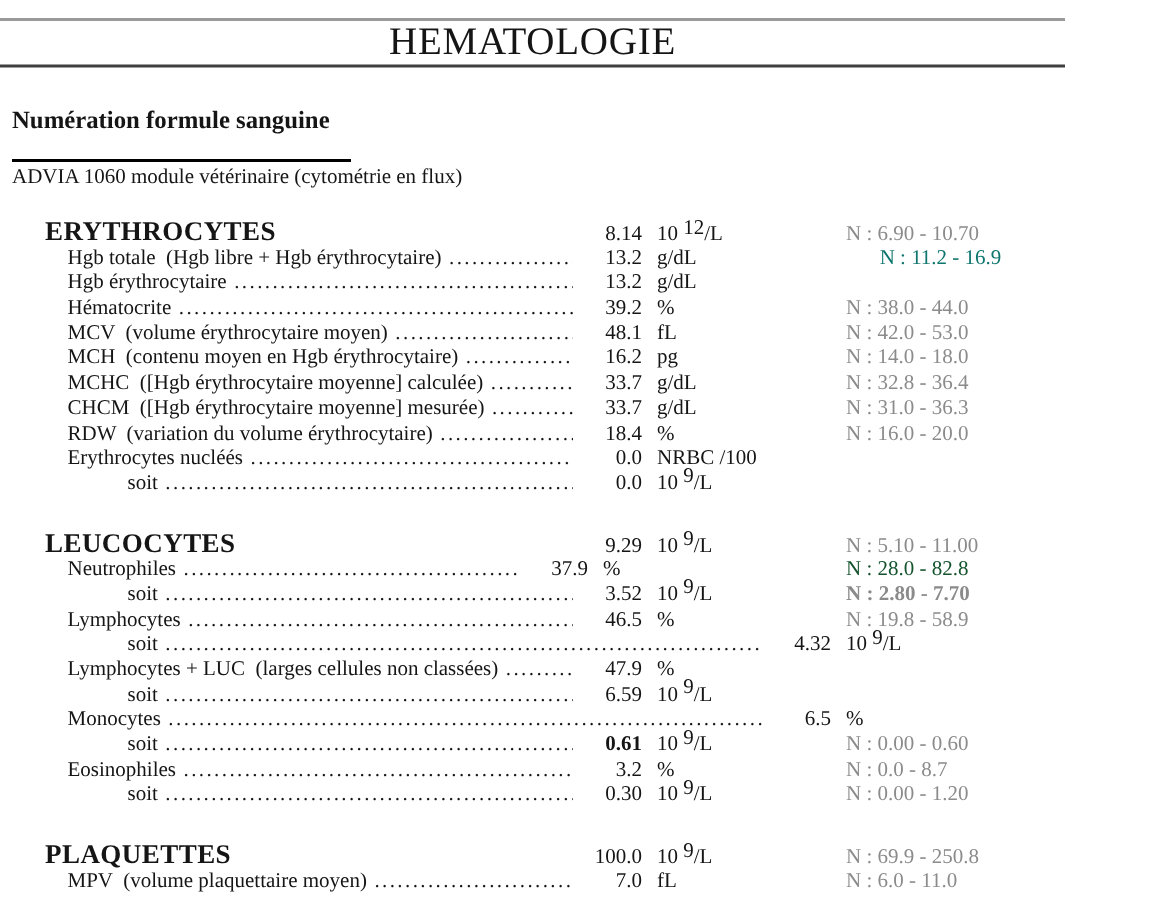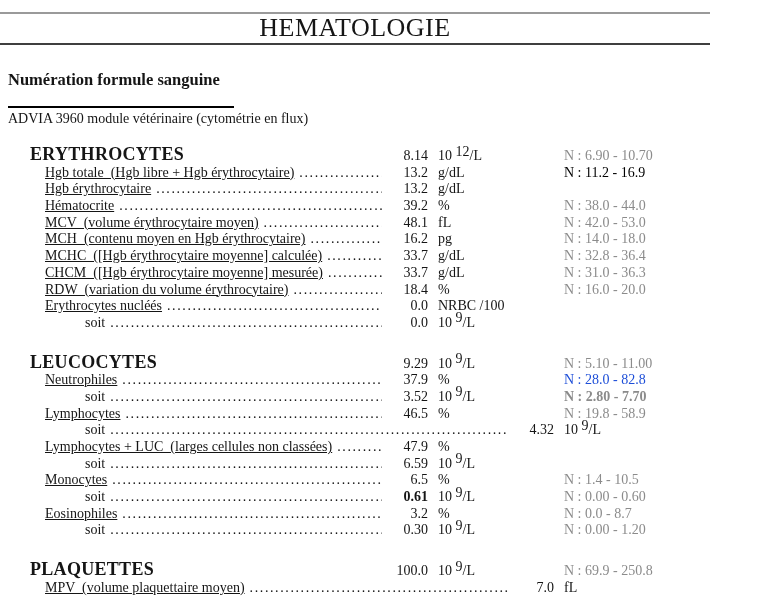--- a/index.html
+++ b/index.html
@@ -32,21 +32,21 @@
     padding-bottom:16px;
   }
   .subtitle{font-size:14px;margin:3px 0 0 8px;}
   .report{margin:17px 20px 0 30px;font-size:14px;}
   .group{margin-top:0;}
   .group + .group{margin-top:20px;}
   .row{display:flex;align-items:baseline;height:16.7px;}
   .row.section{margin-bottom:4px;}
   .row.section .label{font-weight:bold;font-size:18px;letter-spacing:0.3px;flex:1;}
   .label{white-space:pre;}
-  .item .label{padding-left:15px;text-decoration:underline;}
+  .item .label{padding-left:15px;}
   .sub .label{padding-left:55px;}
   .leader{
     flex:1;
     overflow:hidden;
     white-space:nowrap;
     padding-left:5px;
     padding-right:2px;
   }
   .leader::after{
     content:"..........................................................................................................................................";
@@ -62,36 +62,36 @@
 <body>
 
 <div class="page">
   <div class="rule rule-top"></div>
   <div class="doc-title">HEMATOLOGIE</div>
   <div class="rule rule-mid"></div>
 
   <div class="section-heading">
     <span class="heading-text">Numération formule sanguine</span>
   </div>
-  <div class="subtitle">ADVIA 3960 module vétérinaire (cytométrie en flux)</div>
+  <div class="subtitle">ADVIA 1060 module vétérinaire (cytométrie en flux)</div>
 
   <div class="report" id="report">
       <div class="group">
         <div class="row section">
           <span class="label">ERYTHROCYTES</span>
           <span class="val">8.14</span>
           <span class="unit"><span class="ub">10 </span><span class="us">12</span><span class="ur">/L</span></span>
           <span class="range" style="color: rgb(139, 139, 139);">N : 6.90 - 10.70</span>
         </div>
         <div class="row item">
           <span class="label">Hgb totale  (Hgb libre + Hgb érythrocytaire)</span>
           <span class="leader"></span>
           <span class="val">13.2</span>
           <span class="unit"><span class="ub">g/dL</span><span class="us"></span><span class="ur"></span></span>
-          <span class="range" style="color: #000000;">N : 11.2 - 16.9</span>
+          <span class="range" style="color: #0f766e; text-align: center;">N : 11.2 - 16.9</span>
         </div>
         <div class="row item">
           <span class="label">Hgb érythrocytaire</span>
           <span class="leader"></span>
           <span class="val">13.2</span>
           <span class="unit"><span class="ub">g/dL</span><span class="us"></span><span class="ur"></span></span>
           <span class="range" style="color: rgb(139, 139, 139);"></span>
         </div>
         <div class="row item">
           <span class="label">Hématocrite</span>
@@ -155,21 +155,21 @@
           <span class="label">LEUCOCYTES</span>
           <span class="val">9.29</span>
           <span class="unit"><span class="ub">10 </span><span class="us">9</span><span class="ur">/L</span></span>
           <span class="range" style="color: rgb(139, 139, 139);">N : 5.10 - 11.00</span>
         </div>
         <div class="row item">
           <span class="label">Neutrophiles</span>
           <span class="leader"></span>
           <span class="val">37.9</span>
           <span class="unit"><span class="ub">%</span><span class="us"></span><span class="ur"></span></span>
-          <span class="range" style="color: #1d4ed8;">N : 28.0 - 82.8</span>
+          <span class="range" style="color: #14532d; margin-left: 36px;">N : 28.0 - 82.8</span>
         </div>
         <div class="row sub">
           <span class="label">soit</span>
           <span class="leader"></span>
           <span class="val">3.52</span>
           <span class="unit"><span class="ub">10 </span><span class="us">9</span><span class="ur">/L</span></span>
           <span class="range" style="color: rgb(139, 139, 139); font-weight: bold;">N : 2.80 - 7.70</span>
         </div>
         <div class="row item">
           <span class="label">Lymphocytes</span>
@@ -196,21 +196,20 @@
           <span class="leader"></span>
           <span class="val">6.59</span>
           <span class="unit"><span class="ub">10 </span><span class="us">9</span><span class="ur">/L</span></span>
           <span class="range" style="color: rgb(139, 139, 139);"></span>
         </div>
         <div class="row item">
           <span class="label">Monocytes</span>
           <span class="leader"></span>
           <span class="val">6.5</span>
           <span class="unit"><span class="ub">%</span><span class="us"></span><span class="ur"></span></span>
-          <span class="range" style="color: rgb(139, 139, 139);">N : 1.4 - 10.5</span>
         </div>
         <div class="row sub">
           <span class="label">soit</span>
           <span class="leader"></span>
           <span class="val bold">0.61</span>
           <span class="unit"><span class="ub">10 </span><span class="us">9</span><span class="ur">/L</span></span>
           <span class="range" style="color: rgb(139, 139, 139);">N : 0.00 - 0.60</span>
         </div>
         <div class="row item">
           <span class="label">Eosinophiles</span>
@@ -232,16 +231,17 @@
           <span class="label">PLAQUETTES</span>
           <span class="val">100.0</span>
           <span class="unit"><span class="ub">10 </span><span class="us">9</span><span class="ur">/L</span></span>
           <span class="range" style="color: rgb(139, 139, 139);">N : 69.9 - 250.8</span>
         </div>
         <div class="row item">
           <span class="label">MPV  (volume plaquettaire moyen)</span>
           <span class="leader"></span>
           <span class="val">7.0</span>
           <span class="unit"><span class="ub">fL</span><span class="us"></span><span class="ur"></span></span>
+          <span class="range" style="color: rgb(139, 139, 139);">N : 6.0 - 11.0</span>
         </div>
       </div>
     </div>
 </div>
 
 </body></html>

